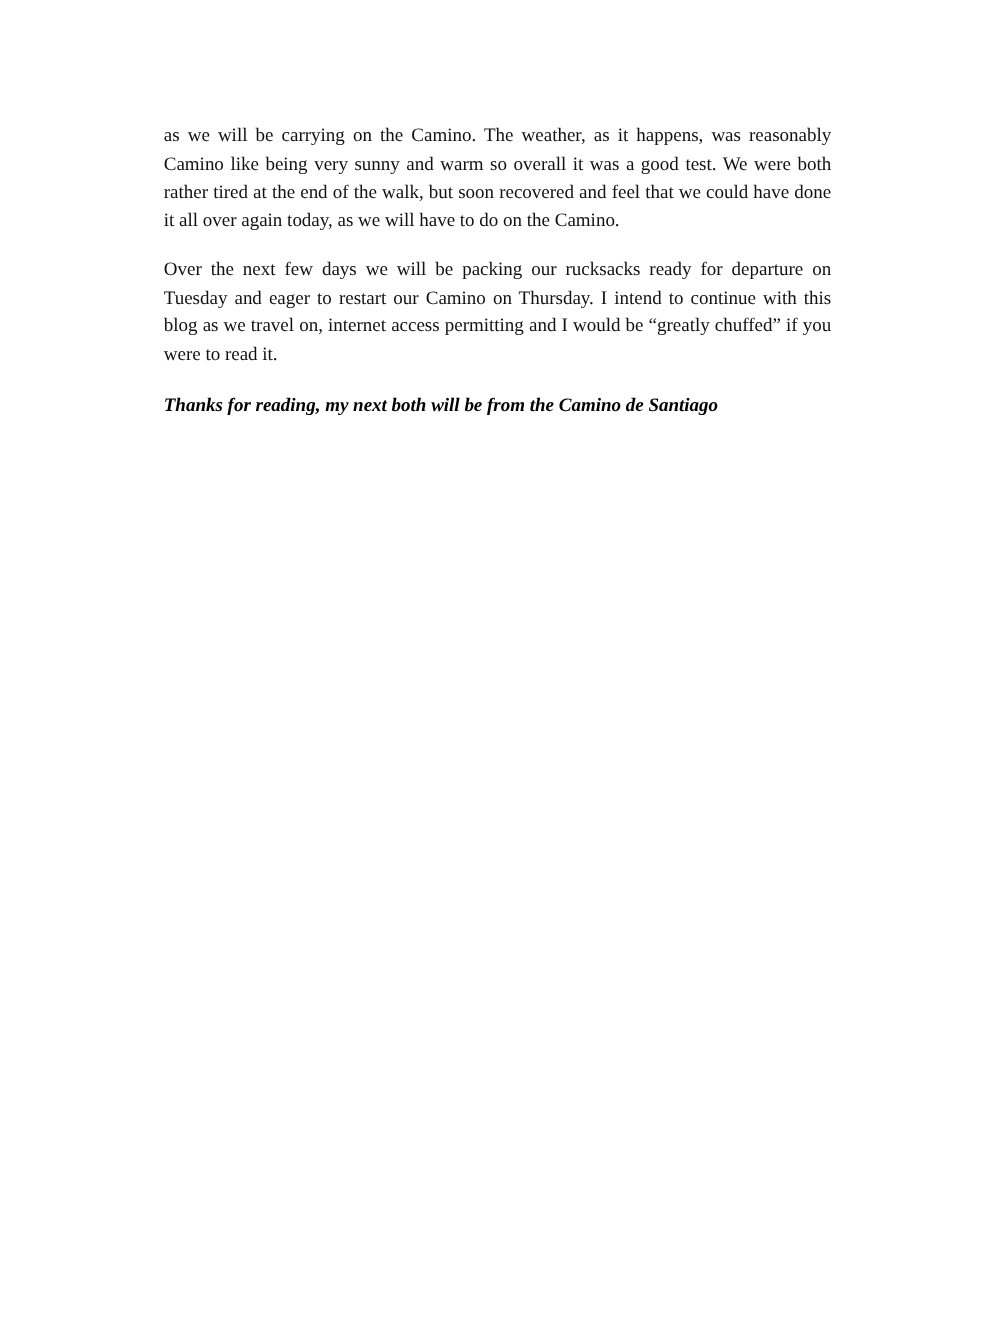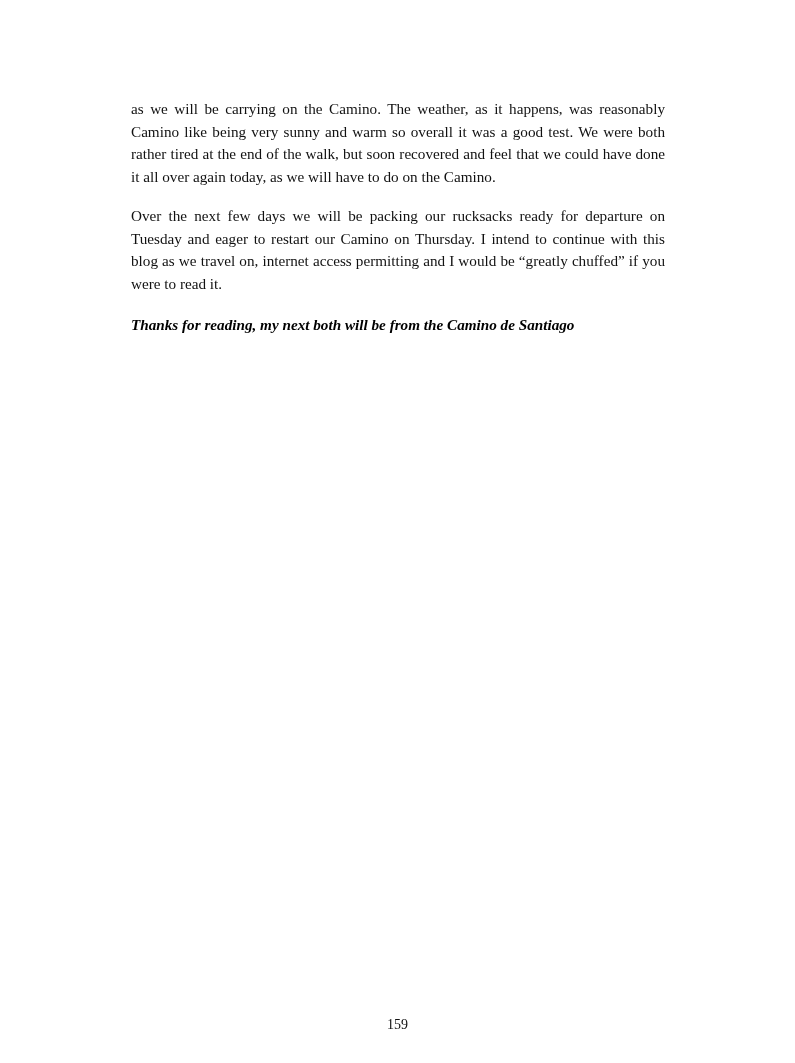--- a/index.html
+++ b/index.html
@@ -63,15 +63,14 @@
   <div class="content">
 
     <p class="para">as we will be carrying on the Camino.  The weather, as it happens, was reasonably Camino like being very sunny and warm so overall it was a good test.  We were both rather tired at the end of the walk, but soon recovered and feel that we could have done it all over again today, as we will have to do on the Camino.</p>
 
     <p class="para">Over the next few days we will be packing our rucksacks ready for departure on Tuesday and eager to restart our Camino on Thursday.  I intend to continue with this blog as we travel on, internet access permitting and I would be “greatly chuffed” if you were to read it.</p>
 
     <p class="closing">Thanks for reading, my next both will be from the Camino de Santiago</p>
 
   </div>
 
-  <div class="page-number">159</div>
 
 </div>
 
 </body></html>

